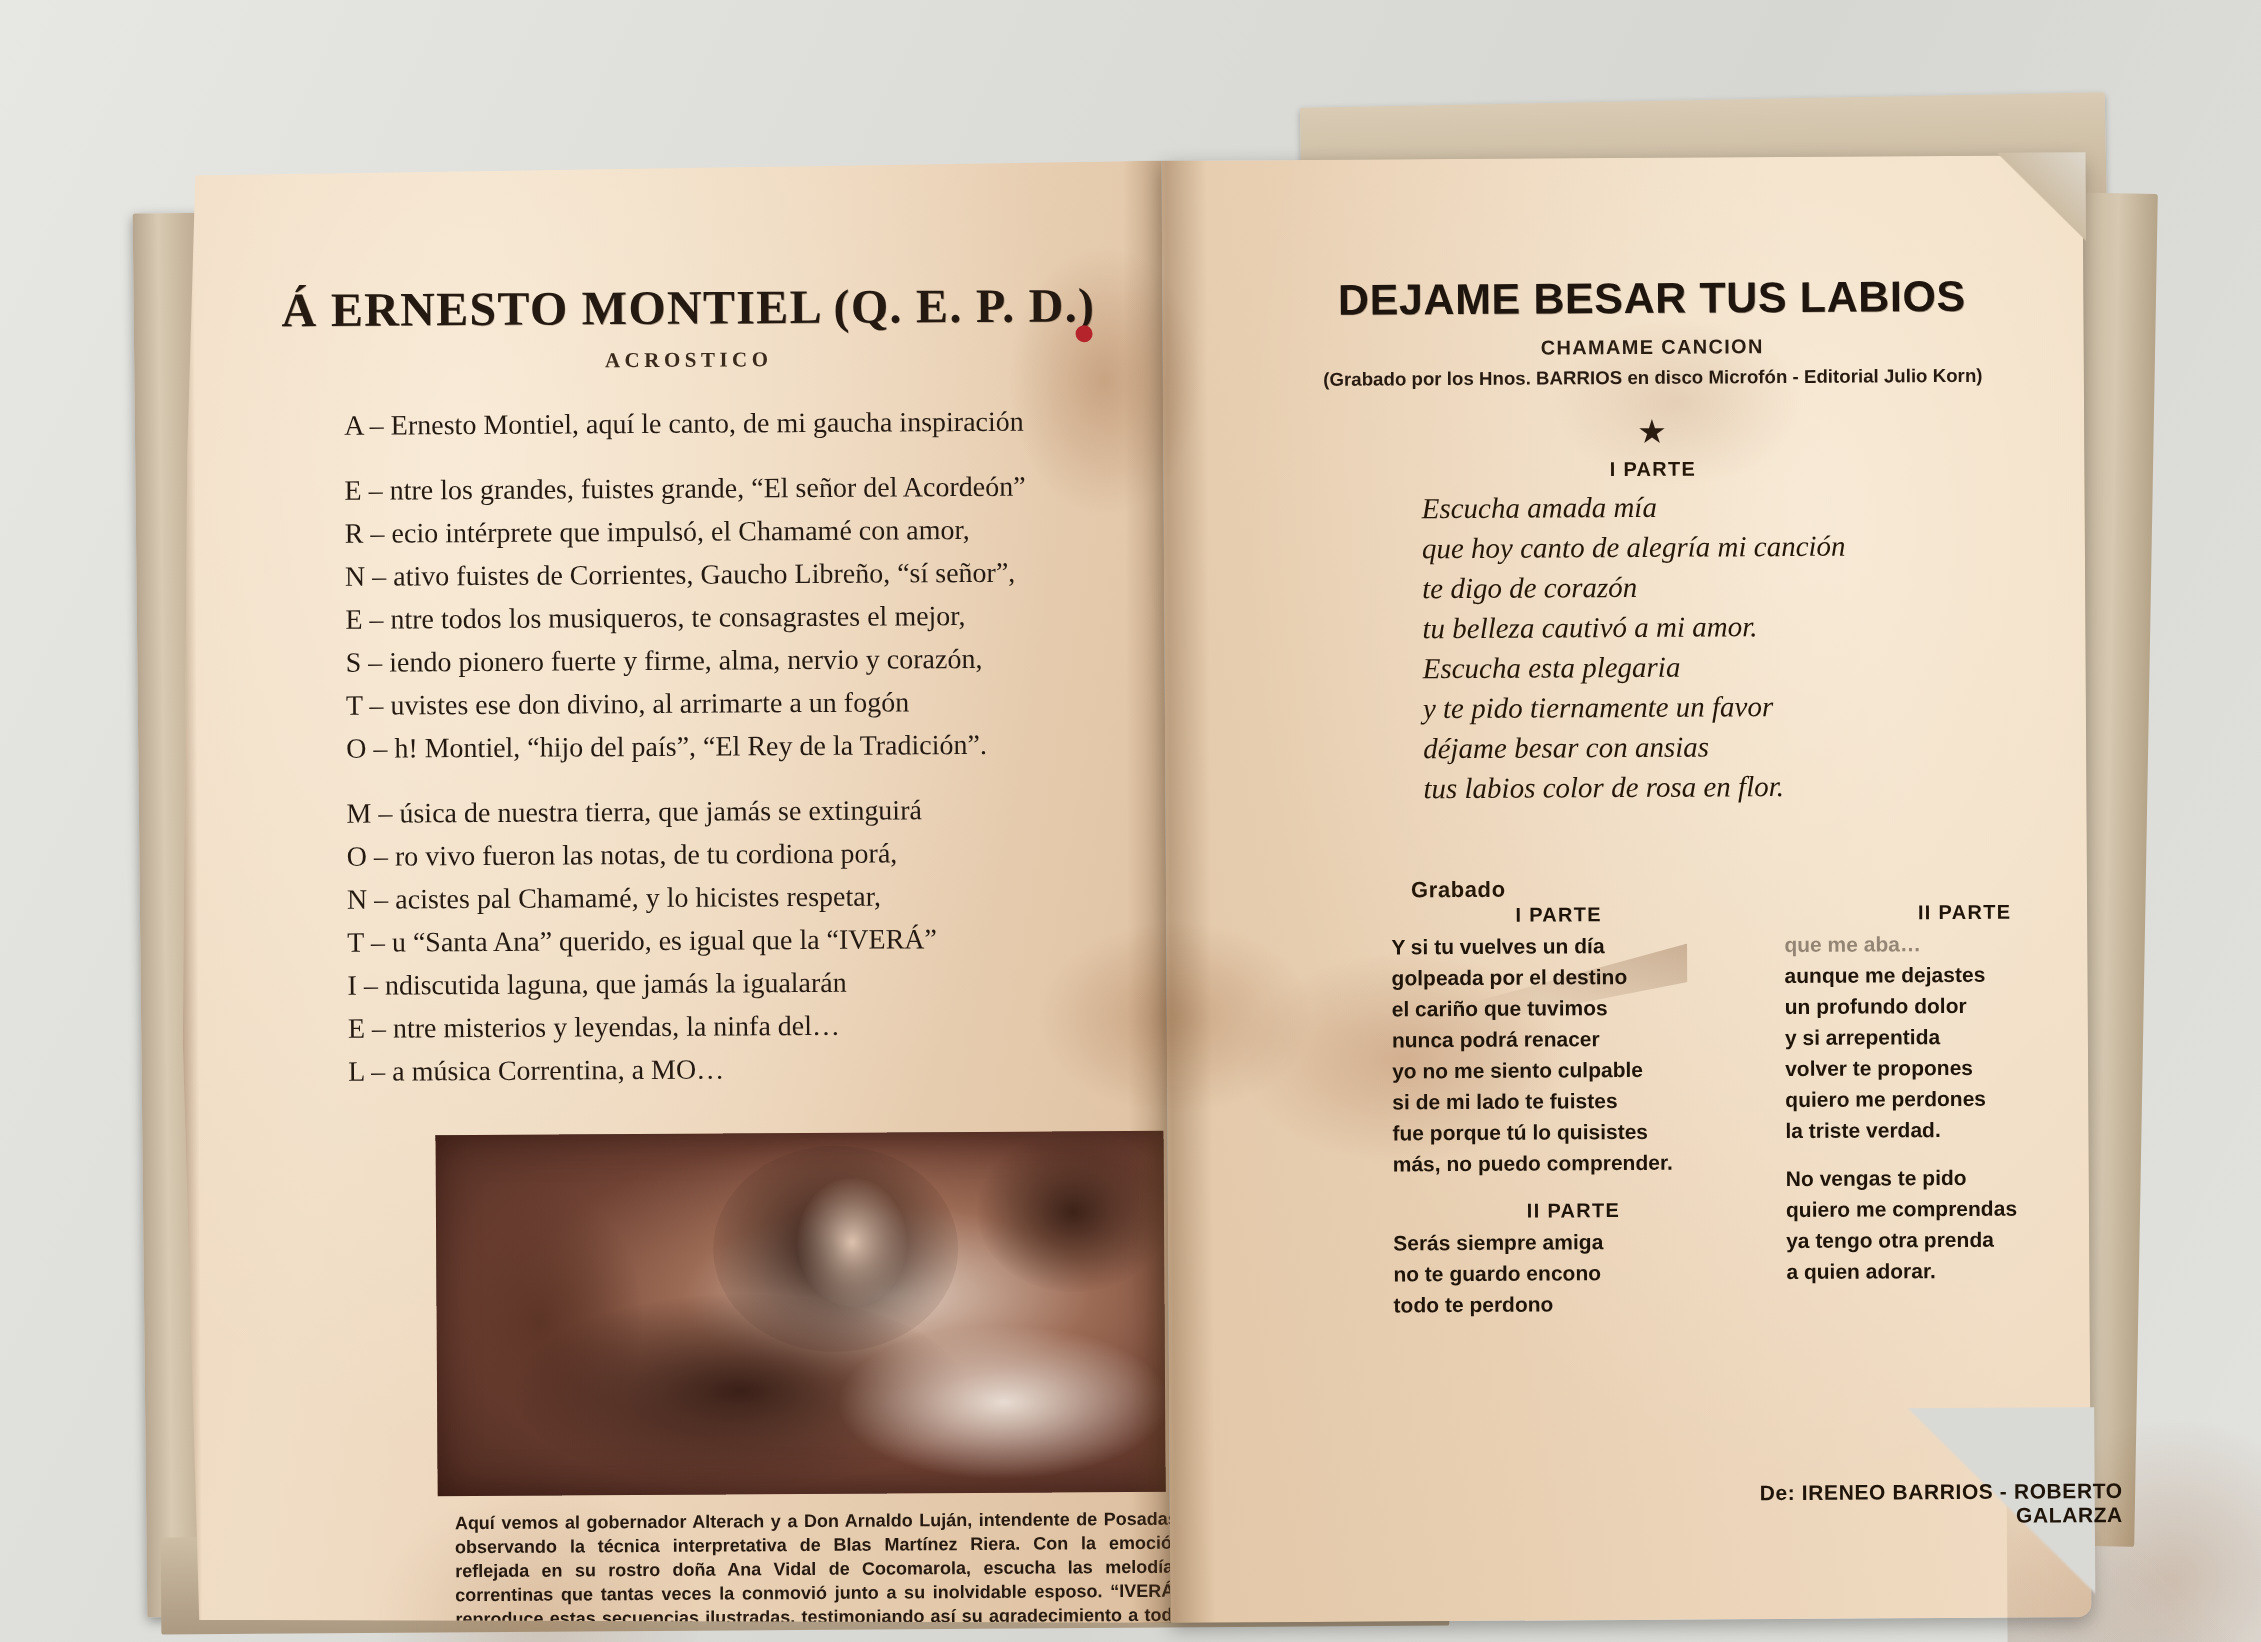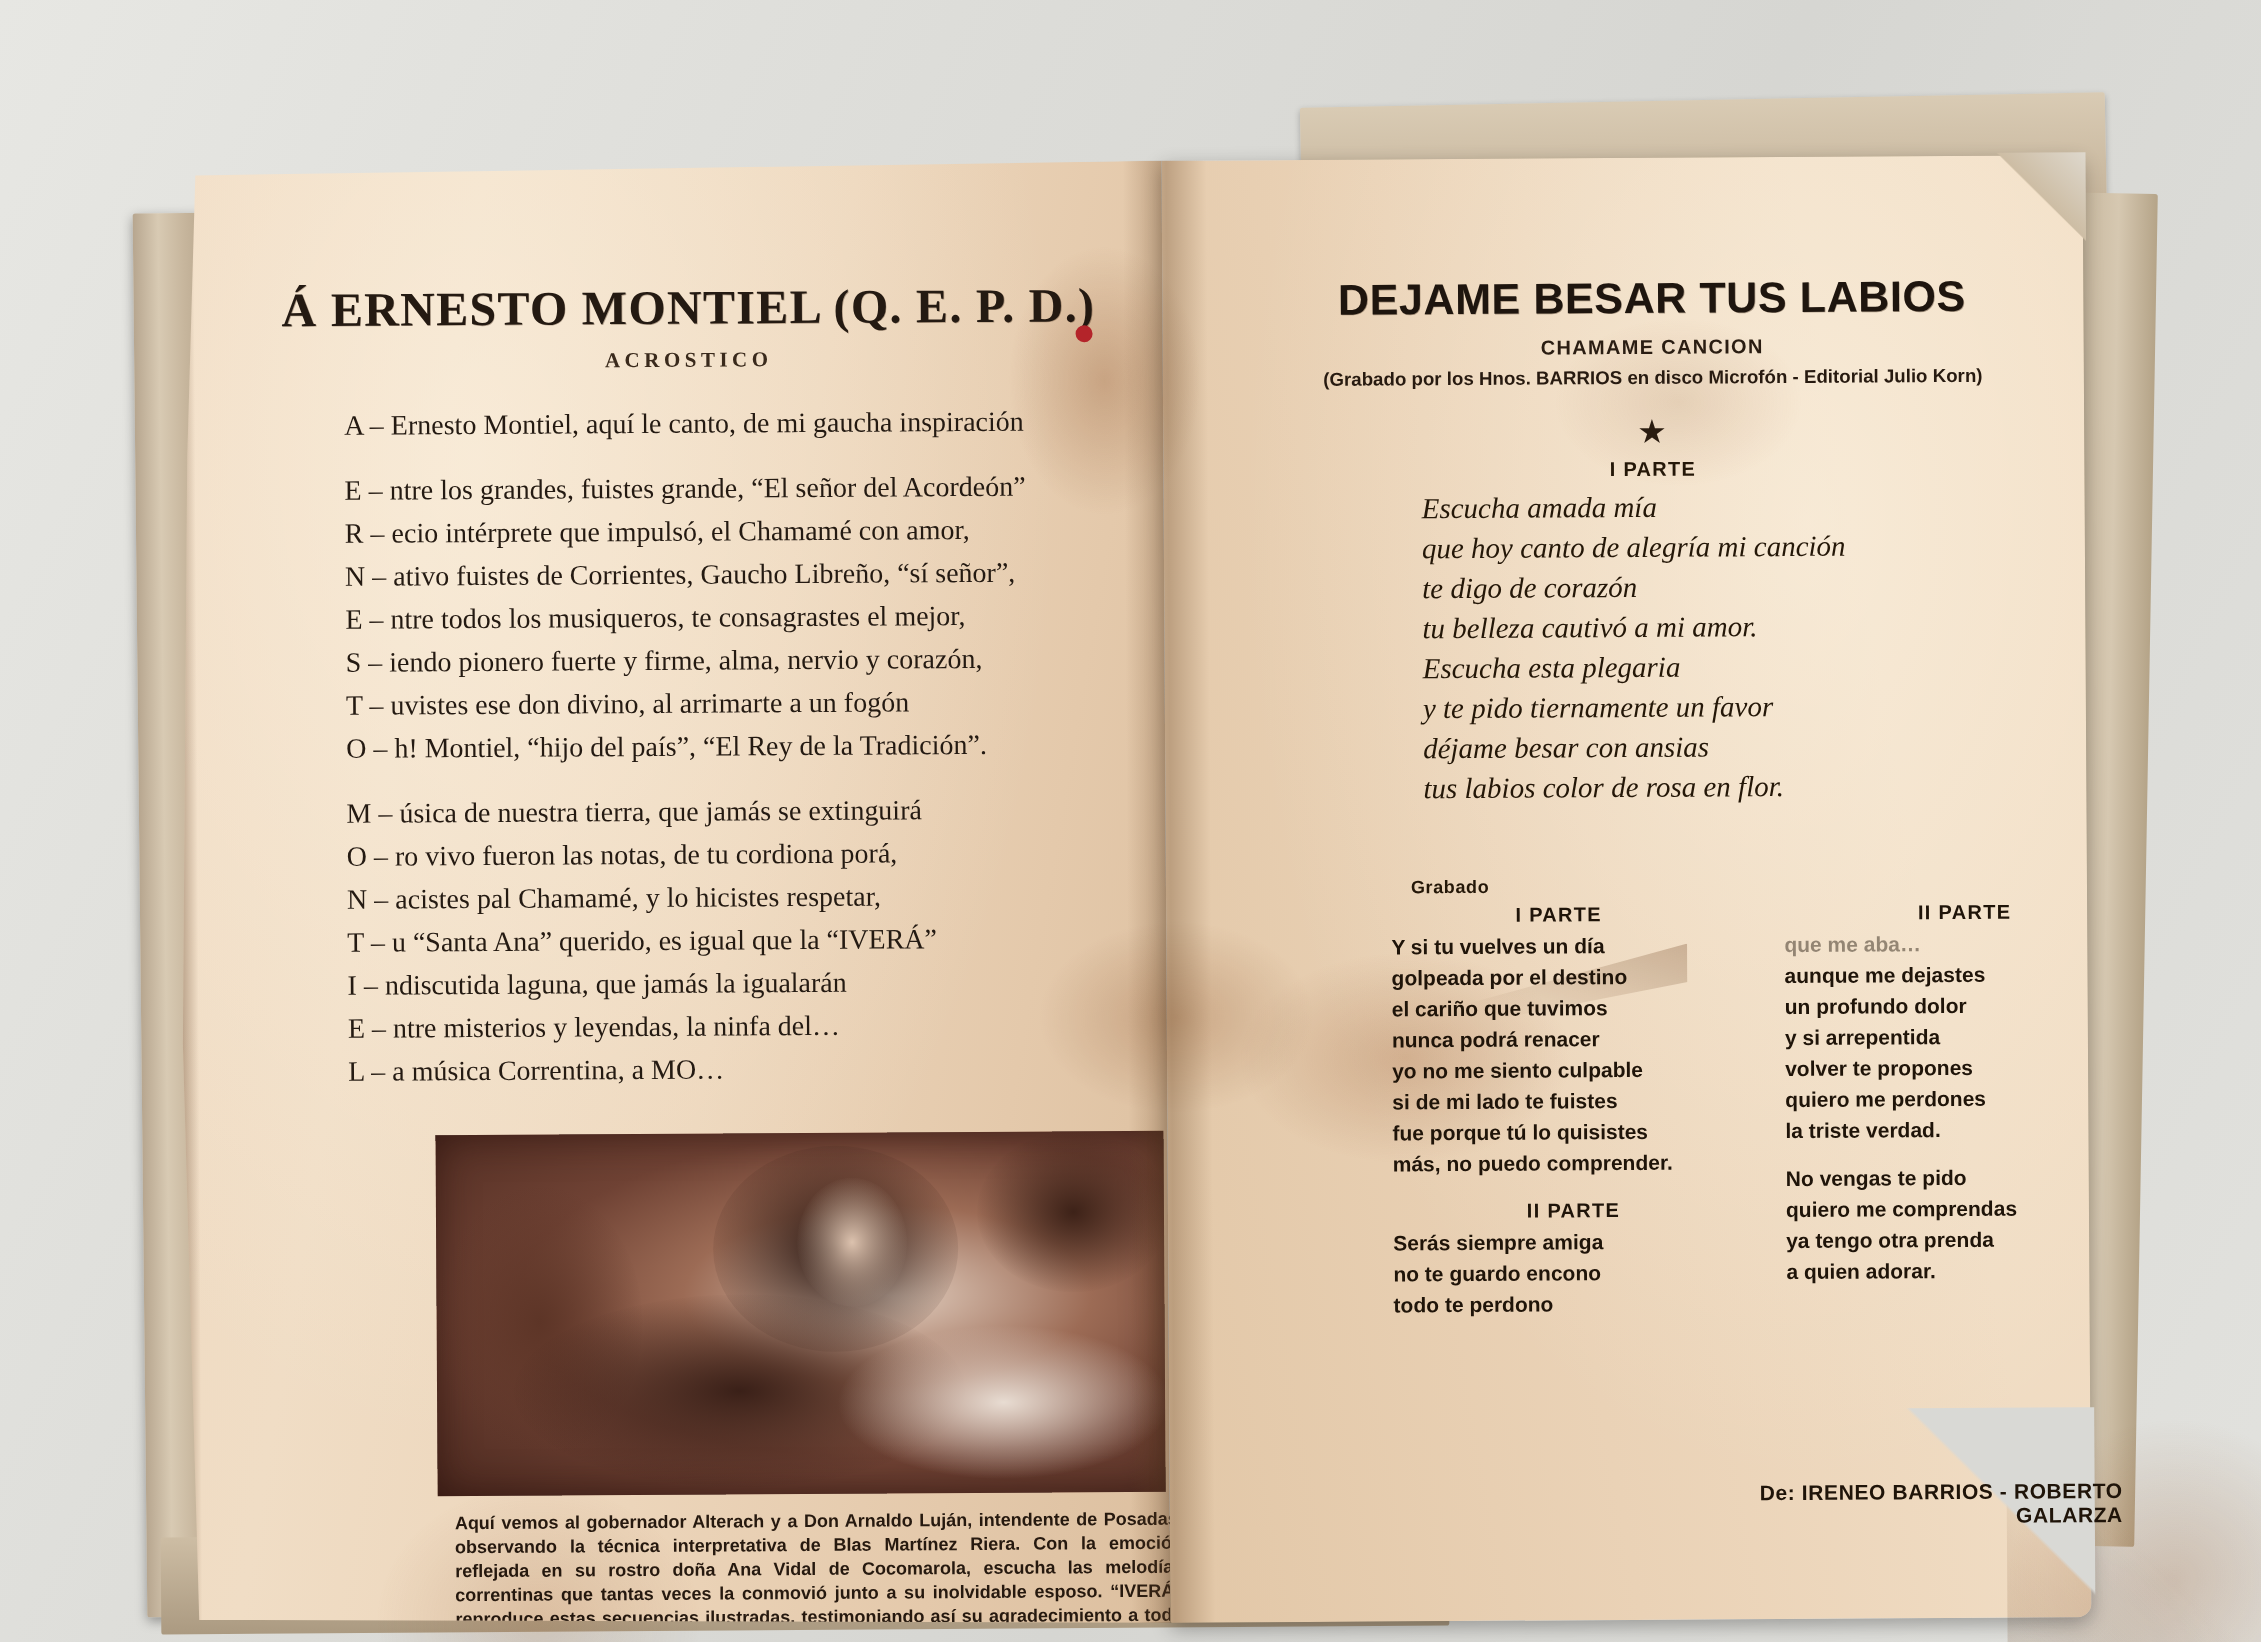--- a/index.html
+++ b/index.html
@@ -281,21 +281,21 @@
     font-size: 29px;
     line-height: 40px;
     color: #241708;
   }
 
   .grabado-word {
     position: absolute;
     left: 245px; top: 718px;
     font-family: "Liberation Sans", sans-serif;
     font-weight: bold;
-    font-size: 18px;
+    font-size: 22px;
     color: #241708;
     letter-spacing: 0.6px;
   }
 
   .col {
     position: absolute;
     font-family: "Liberation Sans", sans-serif;
     font-weight: bold;
     font-size: 21px;
     line-height: 31px;

